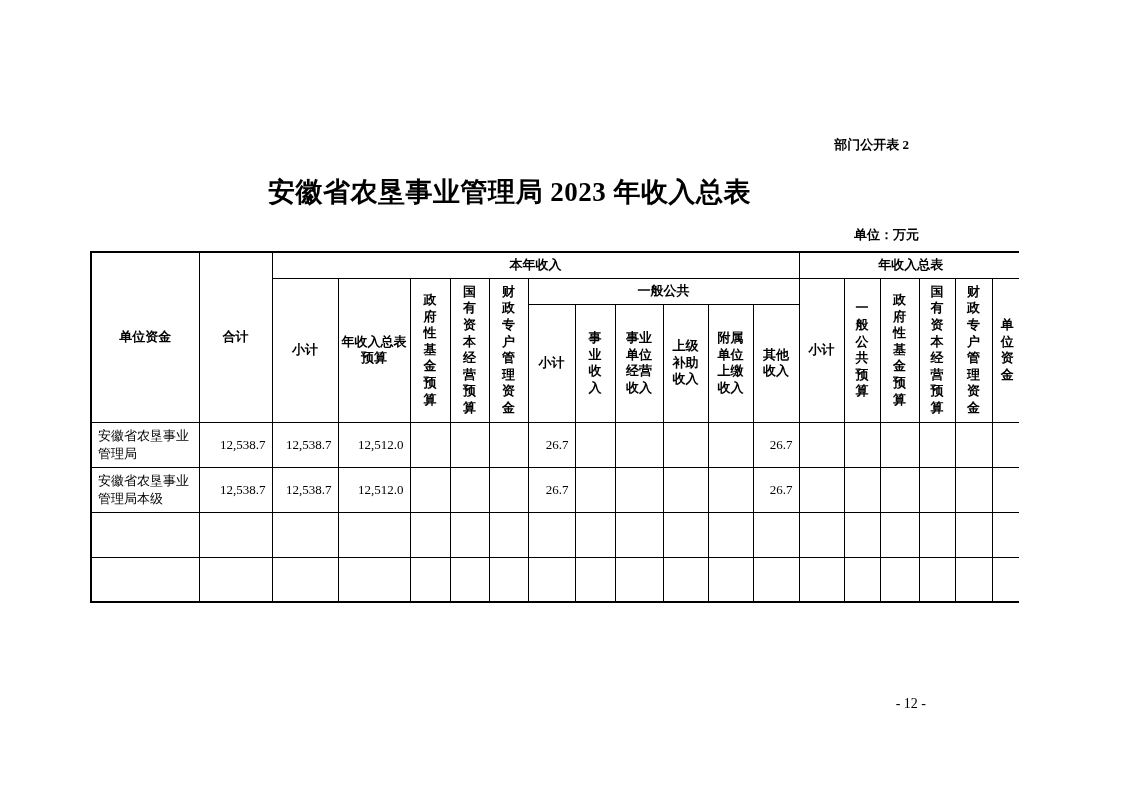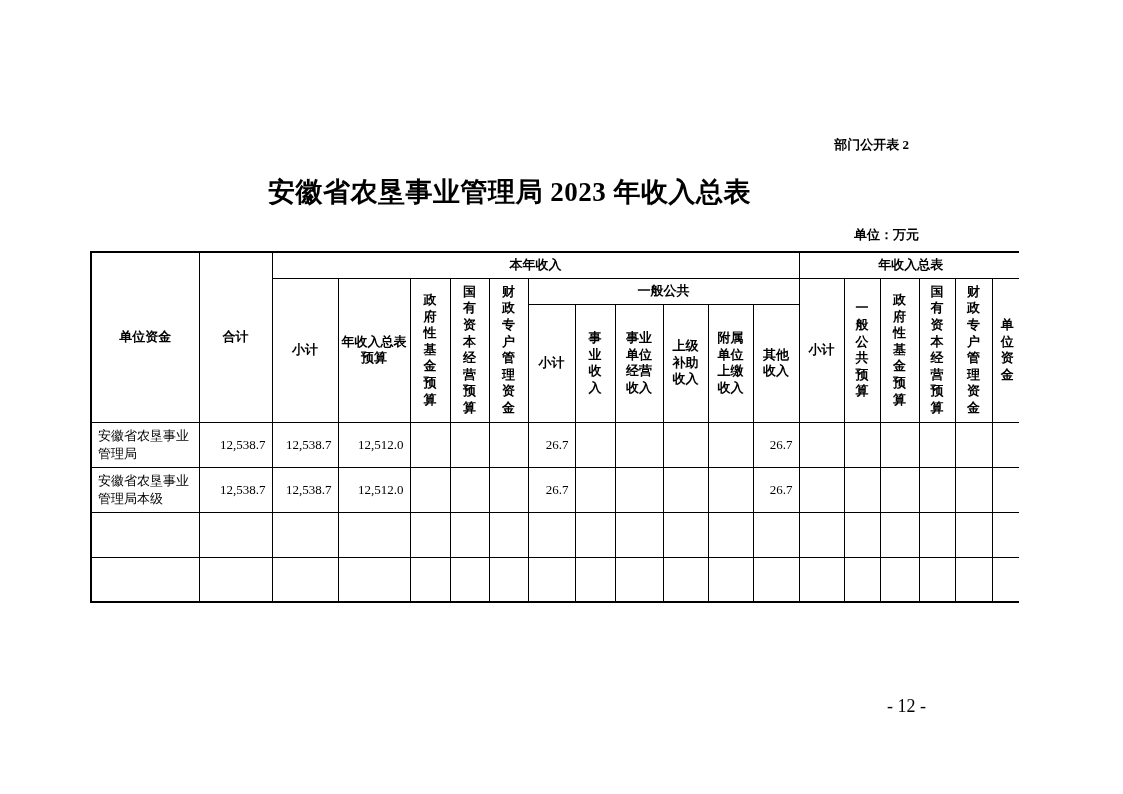--- a/index.html
+++ b/index.html
@@ -71,21 +71,21 @@
   }
   td.name {
     text-align: left;
     line-height: 1.35;
   }
   td.num { text-align: right; }
   .page-number {
     position: absolute;
     top: 696px;
     right: 93px;
-    font-size: 18px;
+    font-size: 14px;
     margin-left: 28px;
   }
 </style>
 </head>
 <body>
 
 <div class="page">
 
   <div class="doc-label">部门公开表 2</div>
 

